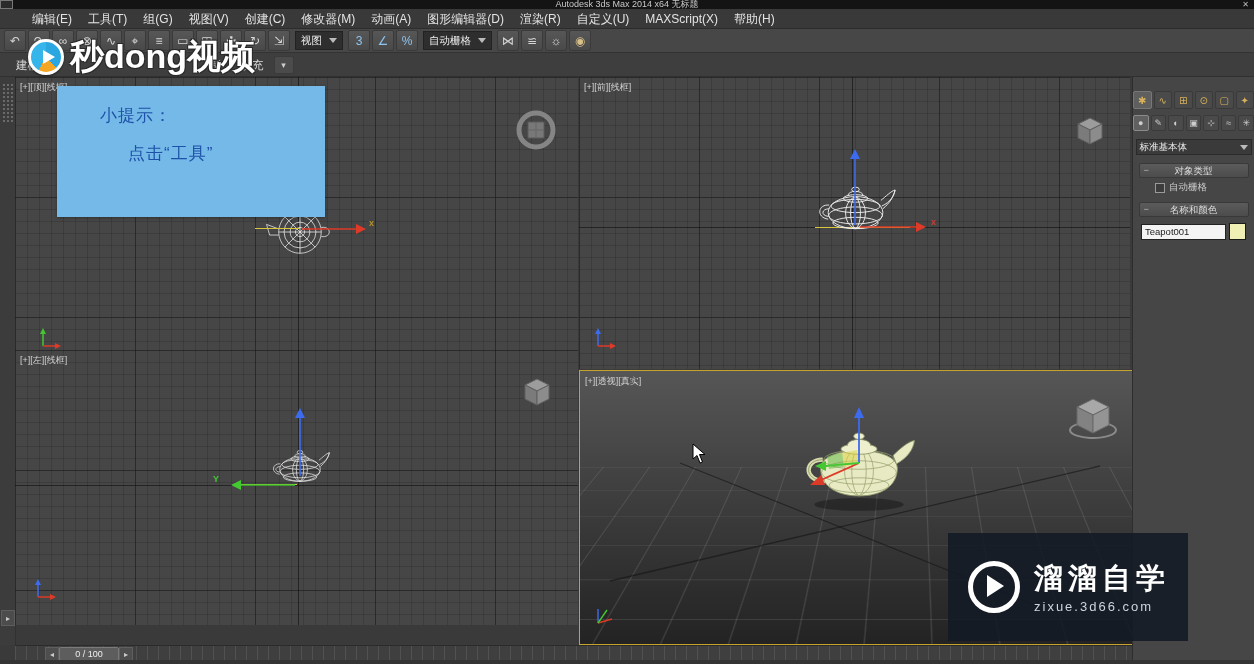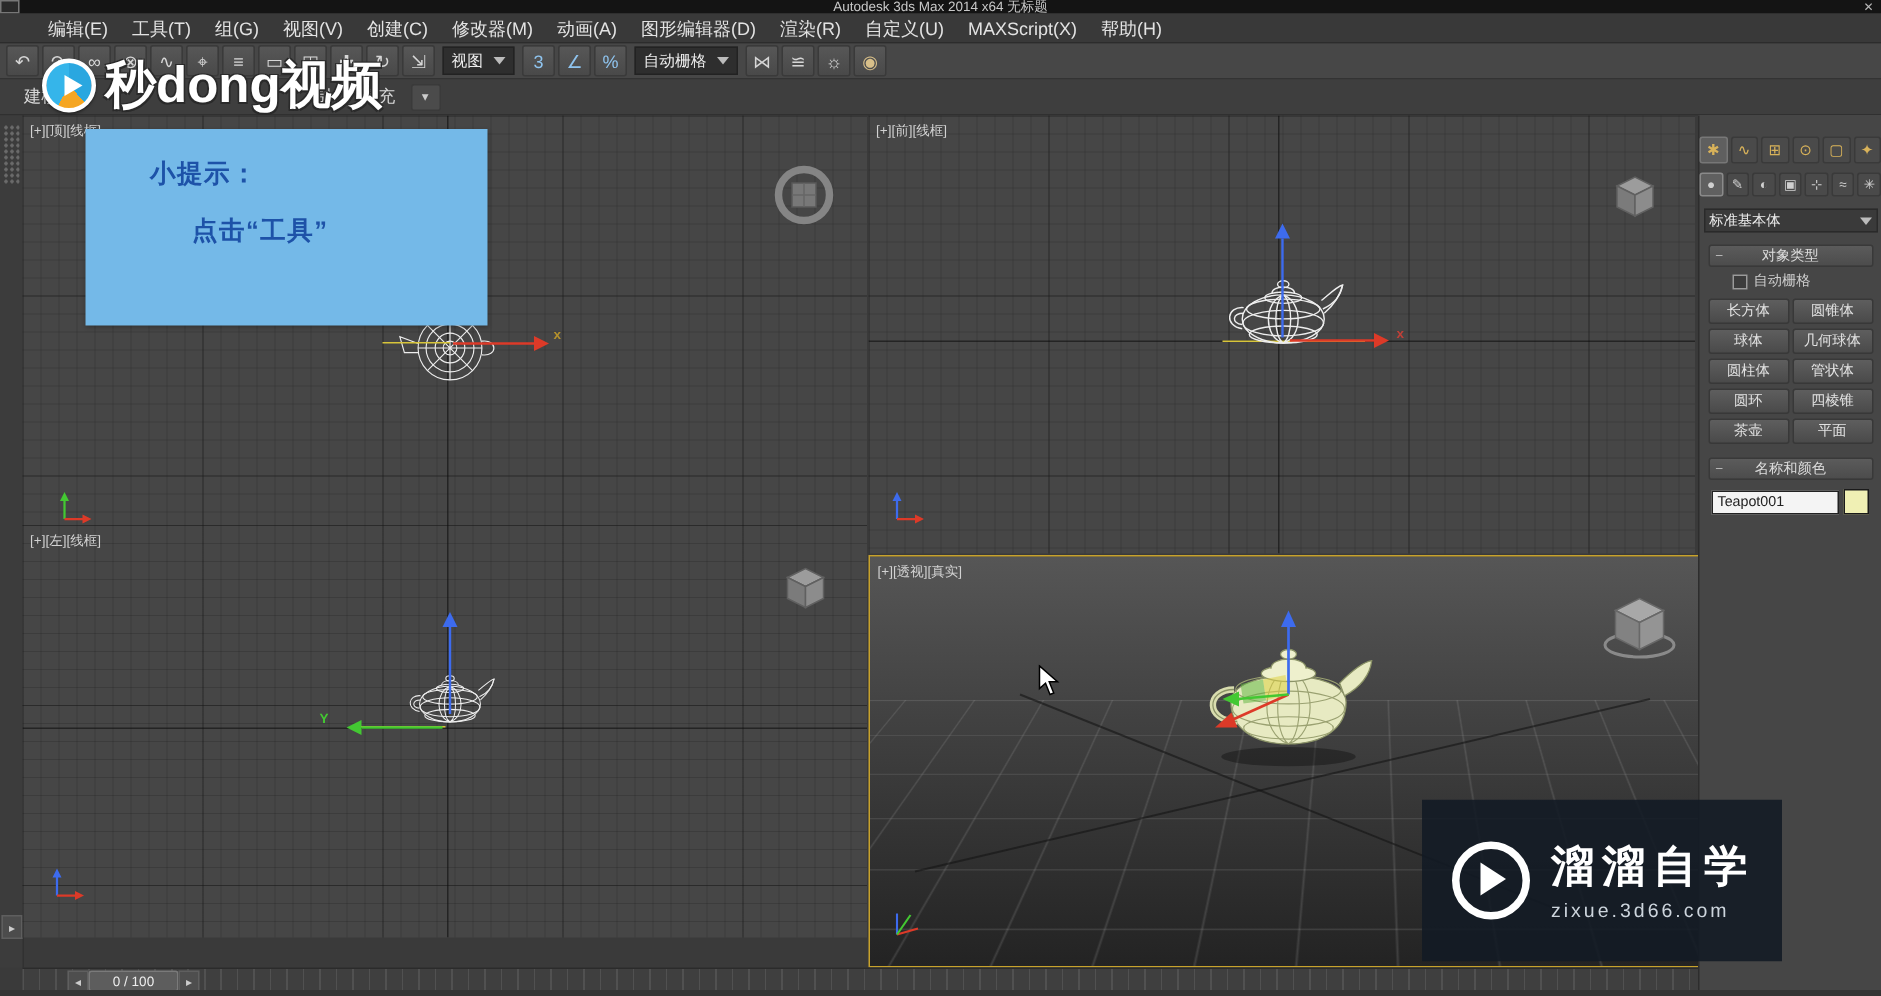--- a/index.html
+++ b/index.html
@@ -82,21 +82,21 @@
   .prim-btn{width:52px;height:15px;background:linear-gradient(#5e5e5e,#4a4a4a);border:1px solid #383838;
     border-radius:2px;font-size:9.5px;color:#e2e2e2;text-align:center;line-height:15px;display:inline-block;
     margin:1px 1px;}
   .name-row{display:flex;align-items:center;gap:3px;margin:6px 8px 0;}
   #name-field{width:84px;height:14px;background:#f4f4f4;color:#222;font-size:9.5px;line-height:14px;
     padding:0 3px;border:1px solid #222;}
   #color-swatch{width:16px;height:15px;background:#f0f0b4;border:1px solid #1a1a1a;}
   
   #tooltip{left:57px;top:86px;width:268px;height:131px;background:#74b9e8;z-index:40;
     box-shadow:0 1px 3px rgba(0,0,0,.3);}
-  .tip-line{position:absolute;font-size:17px;font-weight:bold;color:#1d52a8;letter-spacing:1px;}
+  .tip-line{position:absolute;font-size:17px;font-weight:normal;color:#1d52a8;letter-spacing:1px;}
   #wm-top{left:28px;top:34px;z-index:50;display:flex;align-items:center;gap:6px;}
   #wm-logo{width:36px;height:36px;border-radius:50%;background:conic-gradient(#2aa7e0 0 38%,#f5a623 38% 58%,#35b5ea 58% 100%);
     border:3px solid #fff;box-sizing:border-box;position:relative;box-shadow:0 1px 2px rgba(0,0,0,.5);}
   #wm-logo:before{content:"";position:absolute;left:12px;top:8px;width:0;height:0;
     border-left:12px solid #fff;border-top:7px solid transparent;border-bottom:7px solid transparent;}
   #wm-top-text{font-size:34px;font-weight:bold;color:#fff;
     text-shadow:1px 1px 0 #2a2a2a,-1px -1px 0 #2a2a2a,1px -1px 0 #2a2a2a,-1px 1px 0 #2a2a2a;}
   #wm-bottom{left:948px;top:533px;width:240px;height:108px;background:rgba(18,26,36,.88);z-index:45;
     display:flex;align-items:center;gap:14px;padding-left:20px;box-sizing:border-box;}
   #wm-ring{width:52px;height:52px;border-radius:50%;border:5px solid #fff;box-sizing:border-box;position:relative;}
@@ -364,27 +364,20 @@
       <span class="arr" style="width:0;height:0;border-left:4px solid transparent;border-right:4px solid transparent;border-top:5px solid #bbb;"></span>
     </div>
     <div class="rollout-h">
       <span class="minus">−</span>
       <span>对象类型</span>
     </div>
     <div class="autogrid">
       <span class="cb"></span>
       <span>自动栅格</span>
     </div>
-    <div id="prim-grid">
-      <span class="prim-btn">长方体</span><span class="prim-btn">圆锥体</span>
-      <span class="prim-btn">球体</span><span class="prim-btn">几何球体</span>
-      <span class="prim-btn">圆柱体</span><span class="prim-btn">管状体</span>
-      <span class="prim-btn">圆环</span><span class="prim-btn">四棱锥</span>
-      <span class="prim-btn">茶壶</span><span class="prim-btn">平面</span>
-    </div>
     <div class="rollout-h">
       <span class="minus">−</span>
       <span>名称和颜色</span>
     </div>
     <div class="name-row">
       <div id="name-field">Teapot001</div>
       <div id="color-swatch"></div>
     </div>
   </div>
 

